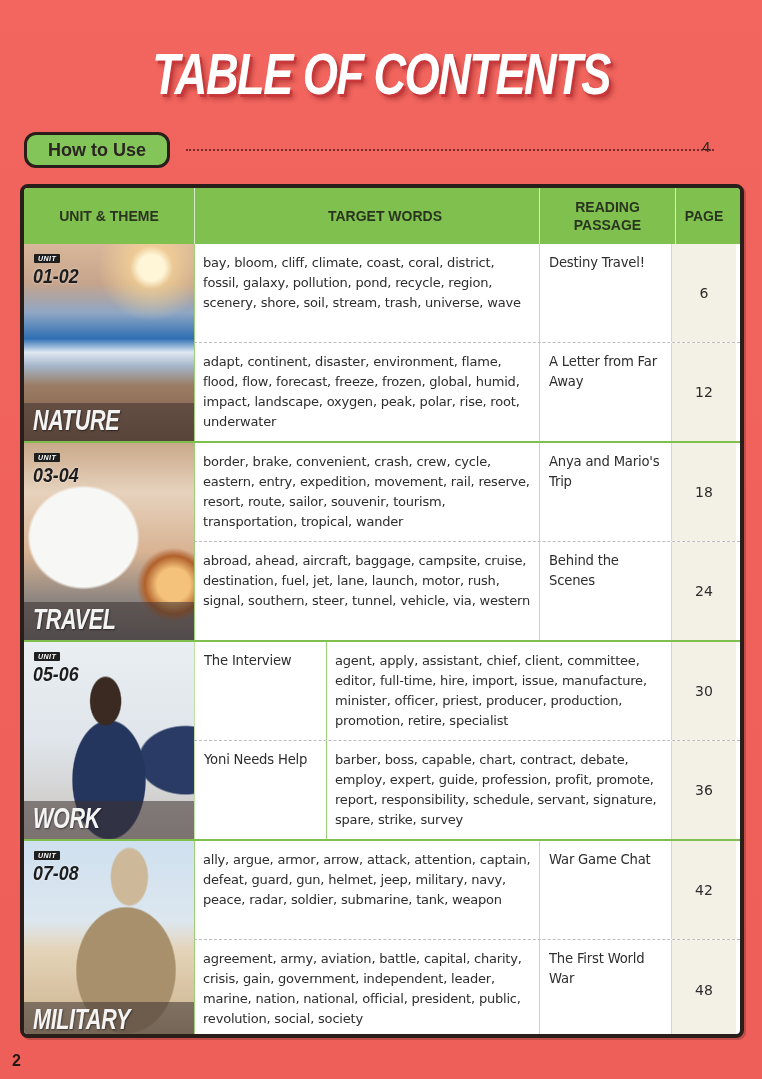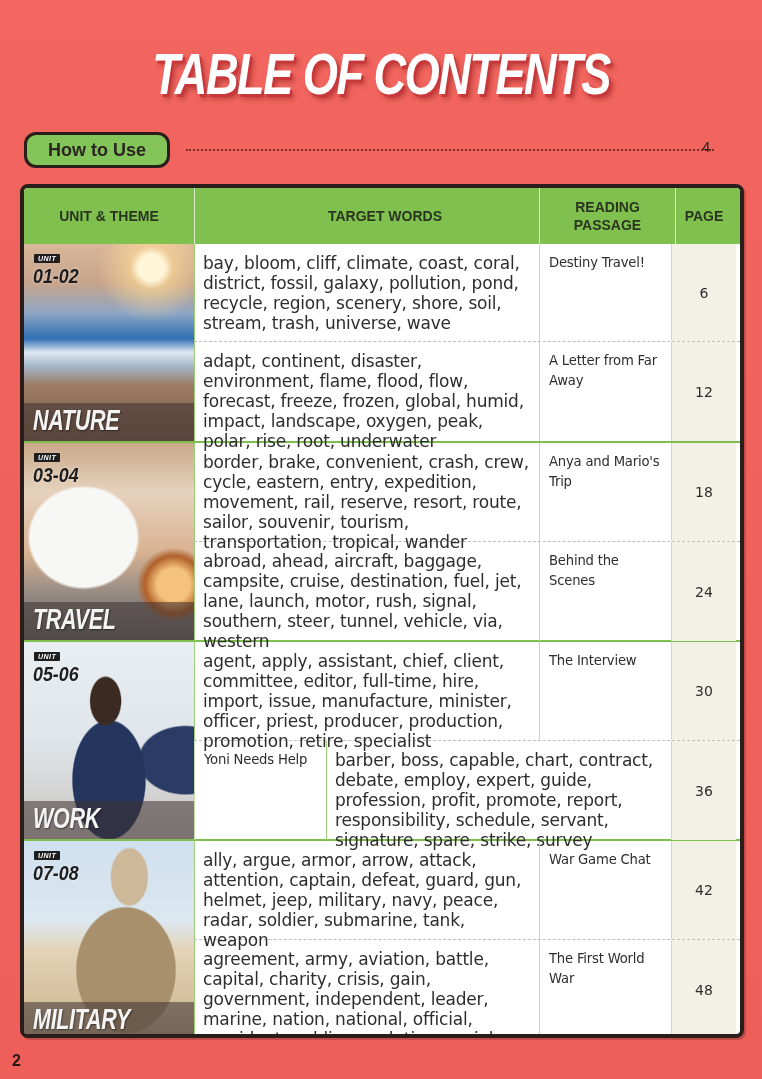--- a/index.html
+++ b/index.html
@@ -96,21 +96,21 @@
     font-weight: 700; font-style: italic; font-size: 30px; color: #f4f4f4;
     transform: scaleX(0.72); transform-origin: left; letter-spacing: -0.5px;
     text-shadow: 1px 1px 2px rgba(0,0,0,0.5);
   }
   .unit-rows { flex: 1; display: flex; flex-direction: column; }
   .toc-row { height: 99px; display: flex; box-sizing: border-box; }
   .toc-row.first { border-bottom: 1px dashed #bdbdbd; }
   .cell { box-sizing: border-box; }
   .cell-words {
     width: 345px; padding: 9px 8px 0 8px; border-left: 1px solid #9ccf78;
-    font-family: "DejaVu Sans", sans-serif; font-size: 17px; line-height: 20px; color: #2d2d2d;
+    font-family: "DejaVu Sans", sans-serif; font-size: 13px; line-height: 20px; color: #2d2d2d;
     letter-spacing: -0.2px;
   }
   .cell-passage {
     width: 132px; padding: 9px 8px 0 9px; border-left: 1px solid #bfe1a8;
     font-family: "DejaVu Sans", sans-serif; font-size: 13.2px; line-height: 20px; color: #2d2d2d;
     letter-spacing: -0.2px;
   }
   .cell-page {
     width: 65px; border-left: 1px solid #d8d5c8; background: #f3f1e6;
     display: flex; align-items: center; justify-content: center;
@@ -186,22 +186,22 @@
 
     <div class="unit-block">
       <div class="unit-image img-work">
         <span class="unit-tag">UNIT</span>
         <span class="unit-range">05-06</span>
         <div class="theme-band"></div>
         <span class="theme-name">WORK</span>
       </div>
       <div class="unit-rows">
         <div class="toc-row first">
+          <div class="cell cell-passage">The Interview</div>
           <div class="cell cell-words">agent, apply, assistant, chief, client, committee, editor, full-time, hire, import, issue, manufacture, minister, officer, priest, producer, production, promotion, retire, specialist</div>
-          <div class="cell cell-passage">The Interview</div>
           <div class="cell cell-page">30</div>
         </div>
         <div class="toc-row">
           <div class="cell cell-passage">Yoni Needs Help</div>
           <div class="cell cell-words">barber, boss, capable, chart, contract, debate, employ, expert, guide, profession, profit, promote, report, responsibility, schedule, servant, signature, spare, strike, survey</div>
           <div class="cell cell-page">36</div>
         </div>
       </div>
     </div>
 

